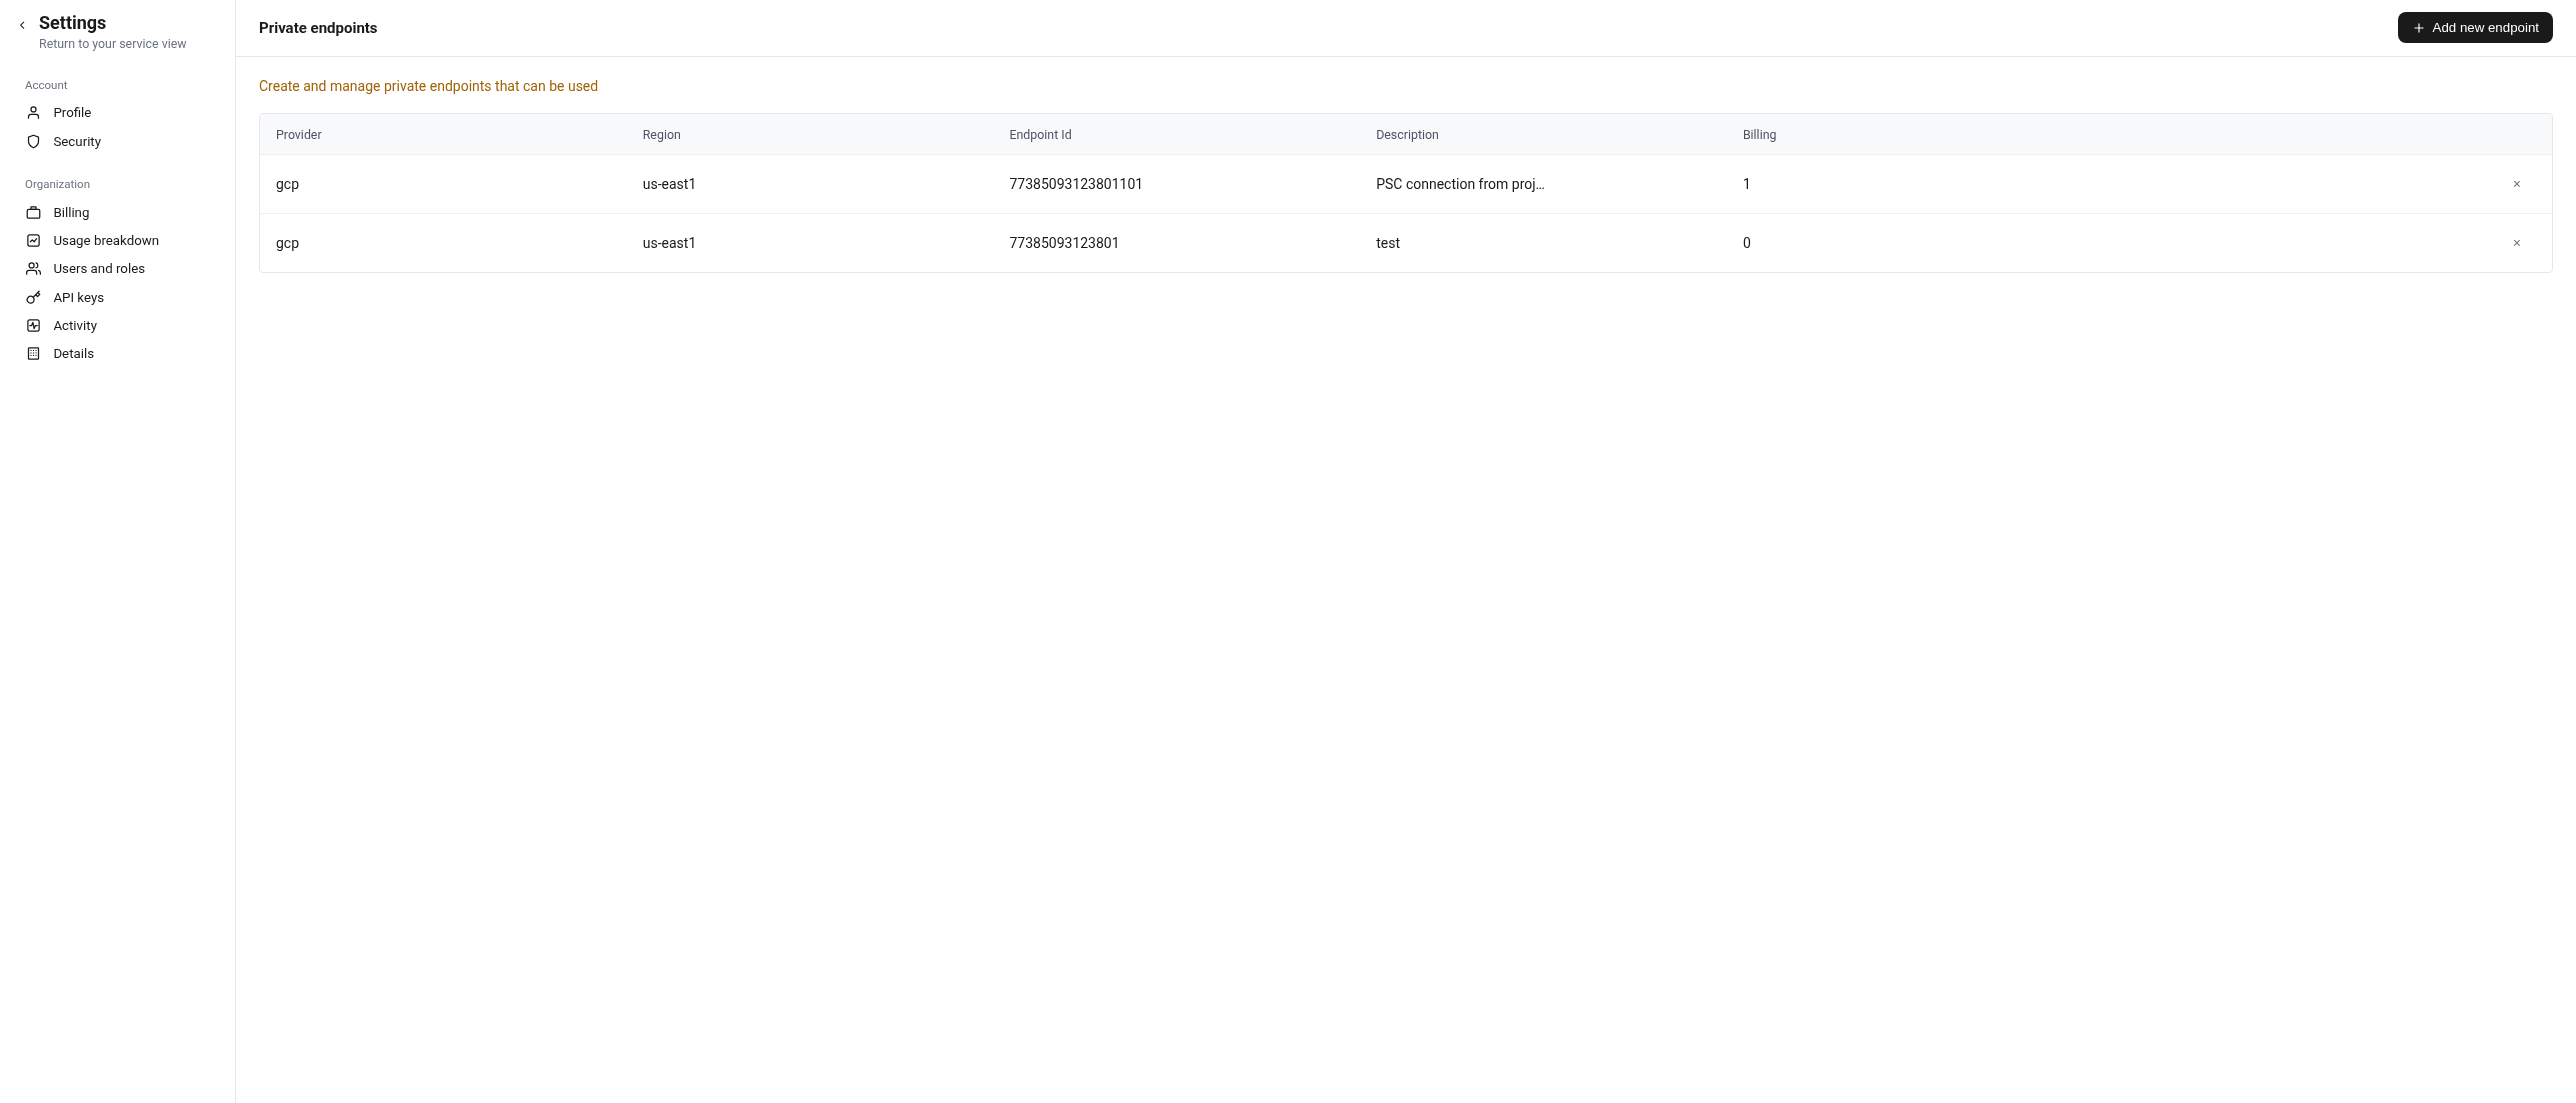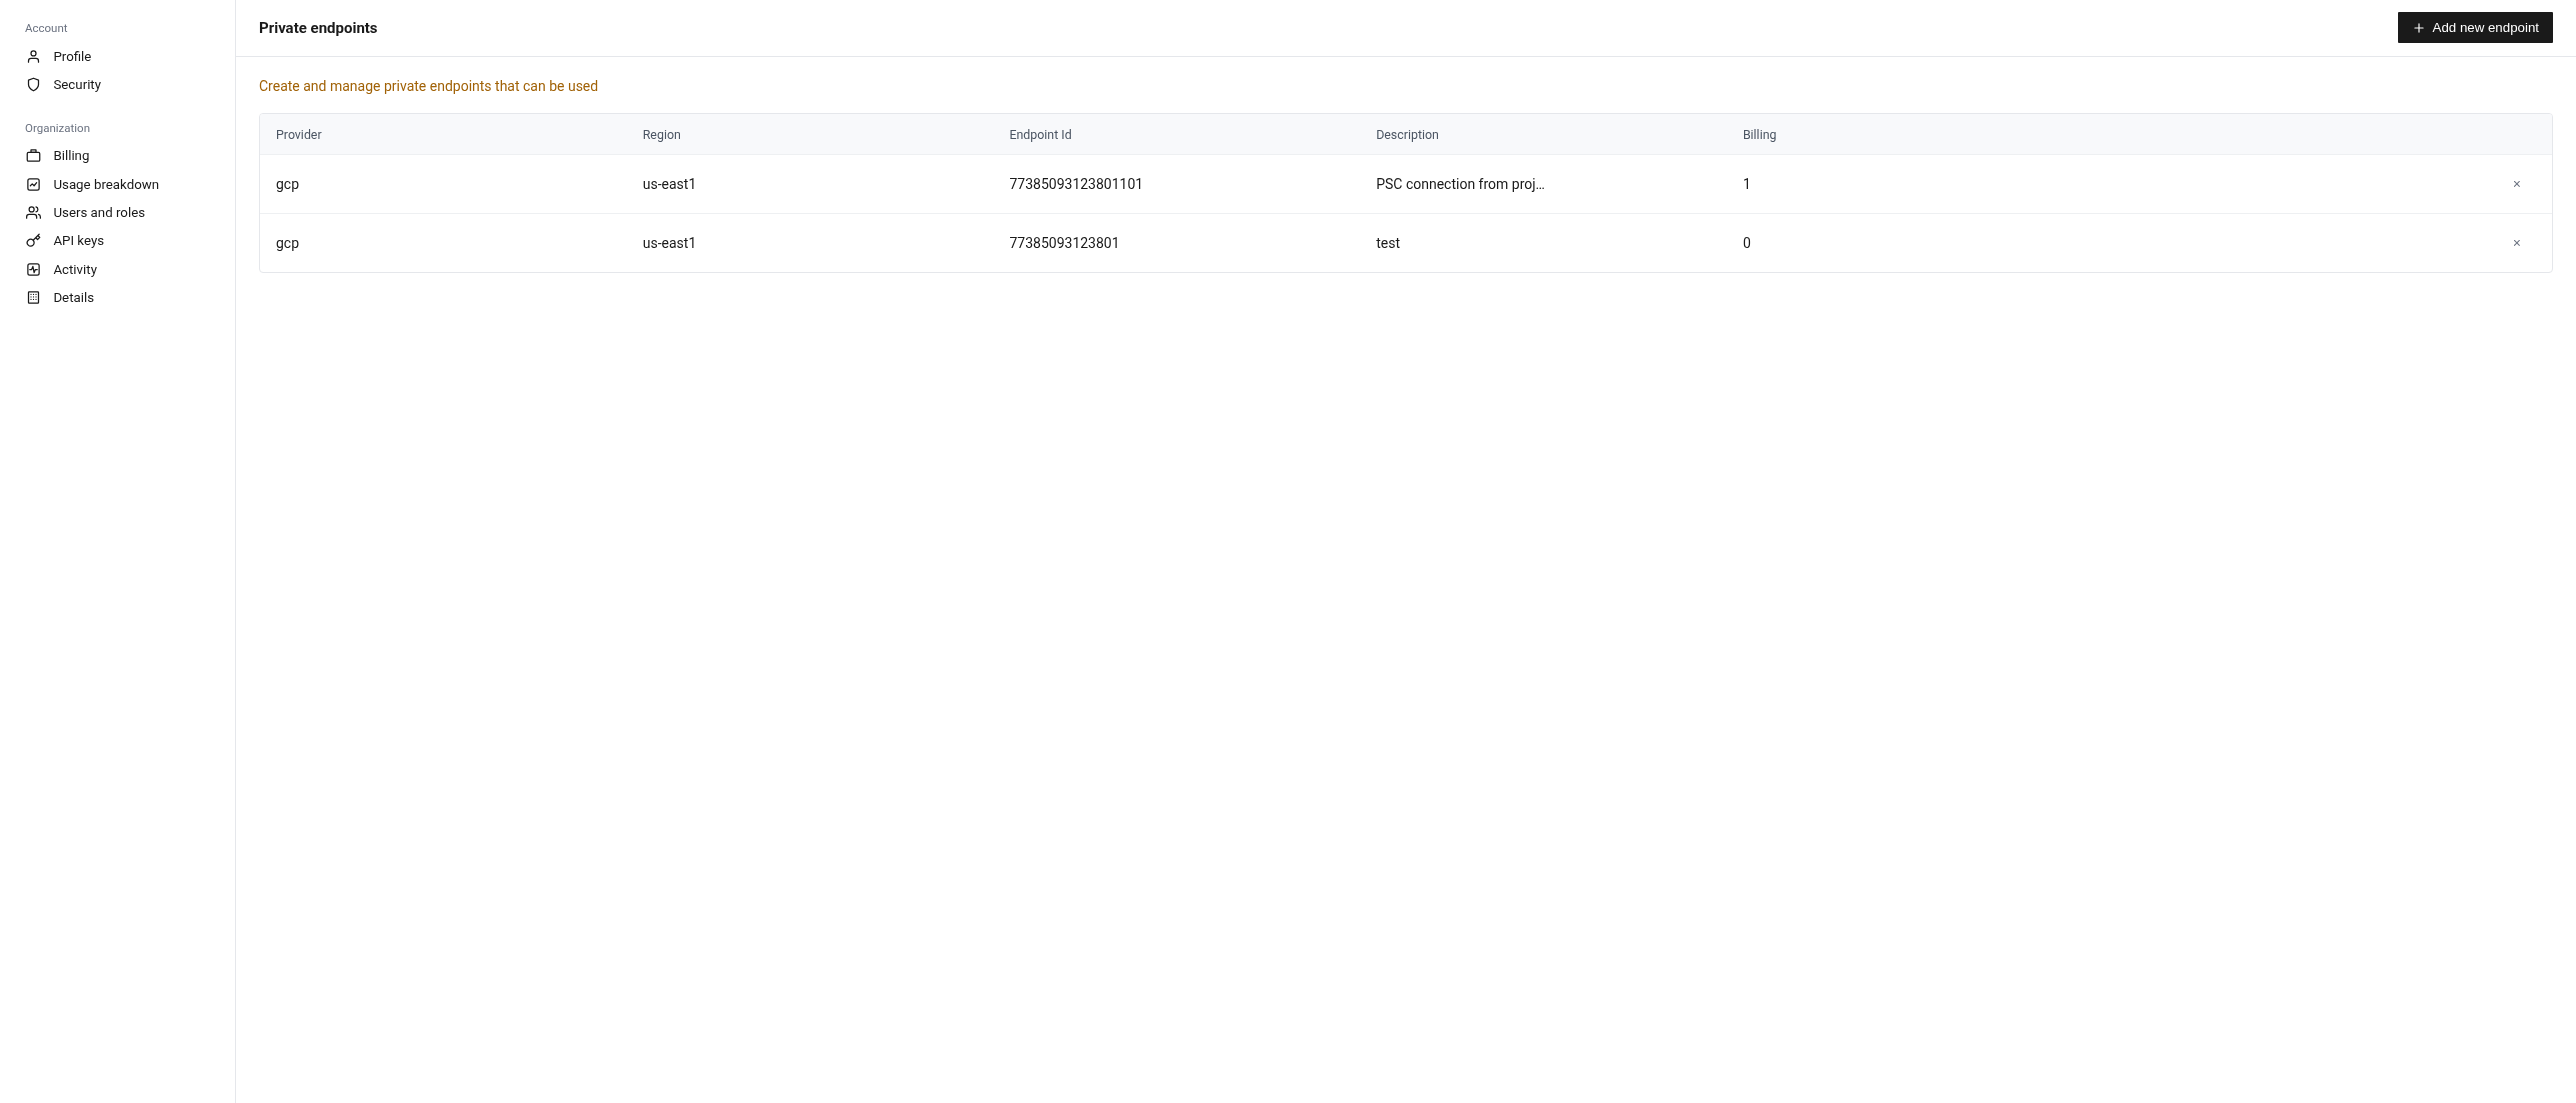--- a/index.html
+++ b/index.html
@@ -87,21 +87,21 @@
       border-bottom: 0.9px solid #e5e7eb;
     }
     .page-title {
       font-size: 15px;
       font-weight: 700;
     }
     .add-btn {
       background: #1a1a1a;
       color: #ffffff;
       border: none;
-      border-radius: 1px;
+      border-radius: 8px;
       padding: 8px 14px;
       font-size: 13.3px;
       display: inline-flex;
       align-items: center;
       gap: 7px;
       cursor: pointer;
     }
     .main-body {
       padding: 21px 23px;
     }
@@ -155,20 +155,33 @@
       cursor: pointer;
       color: #6b7280;
     }
     svg { display: block; }
   </style>
 </head>
 <body>
 
 <div class="app">
   <aside class="sidebar">
+    <div class="sidebar-header">
+      <div class="back-btn">
+        <span class="icon">
+          <svg width="12.4" height="12.4" viewBox="0 0 24 24" fill="none" stroke="currentColor" stroke-width="2" stroke-linecap="round" stroke-linejoin="round">
+              <polyline points="15 18 9 12 15 6"></polyline>
+            </svg>
+        </span>
+      </div>
+      <div>
+        <div class="sidebar-title">Settings</div>
+        <div class="sidebar-subtitle">Return to your service view</div>
+      </div>
+    </div>
 
     <div class="sidebar-section">
       <div class="sidebar-section-label">Account</div>
 
       <div class="sidebar-item">
         <span class="icon">
           <svg width="15" height="15" viewBox="0 0 24 24" fill="none" stroke="currentColor" stroke-width="2" stroke-linecap="round" stroke-linejoin="round">
               <path d="M20 21v-2a4 4 0 0 0-4-4H8a4 4 0 0 0-4 4v2"></path>
               <circle cx="12" cy="7" r="4"></circle>
             </svg>

